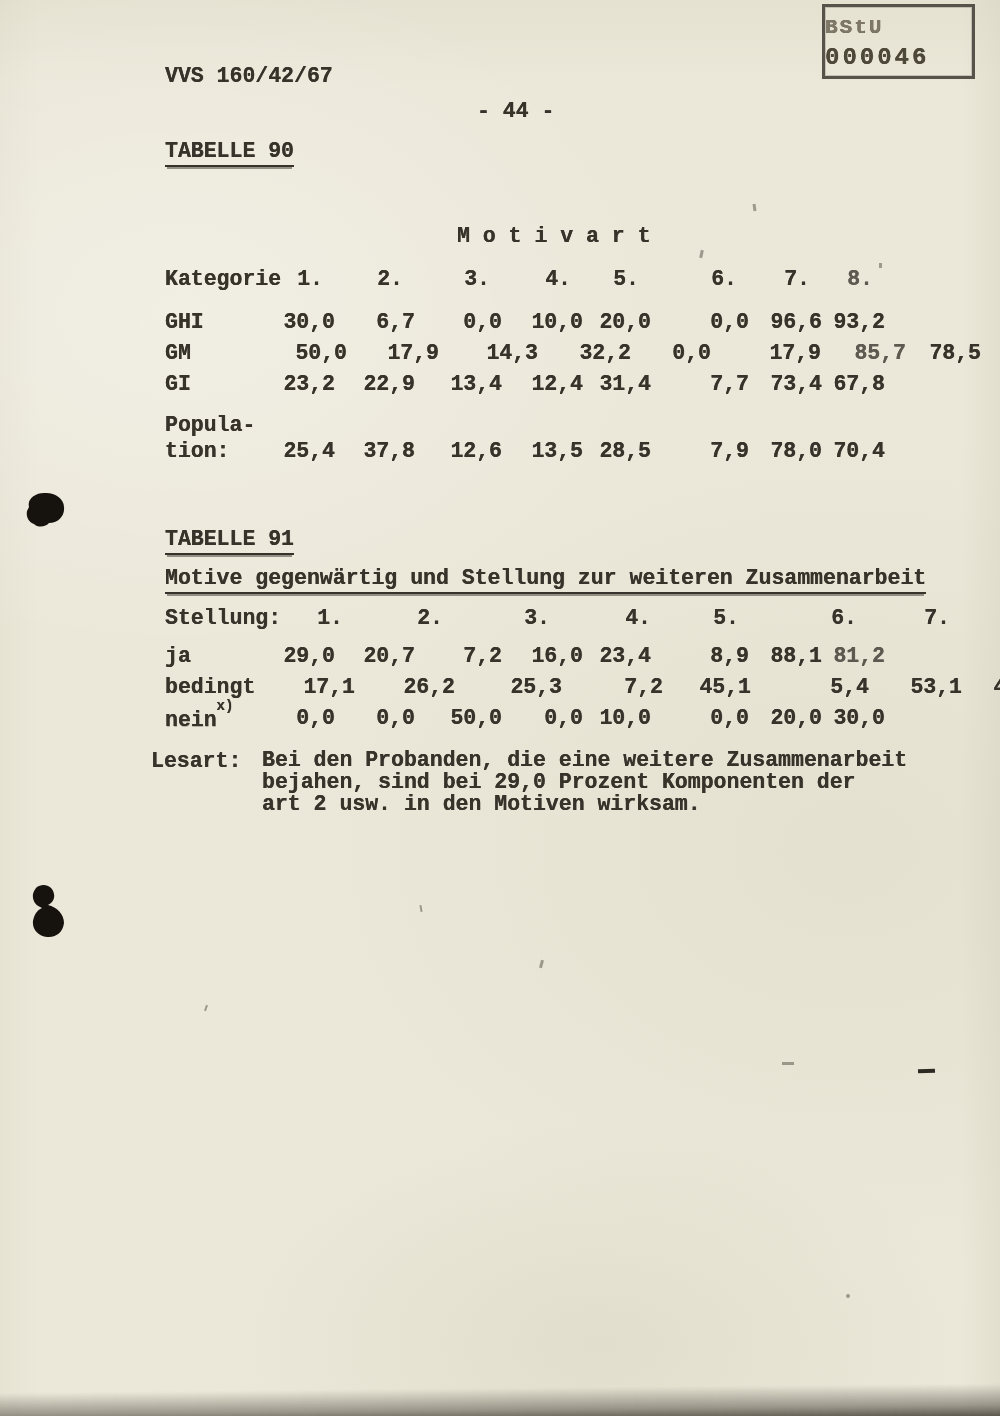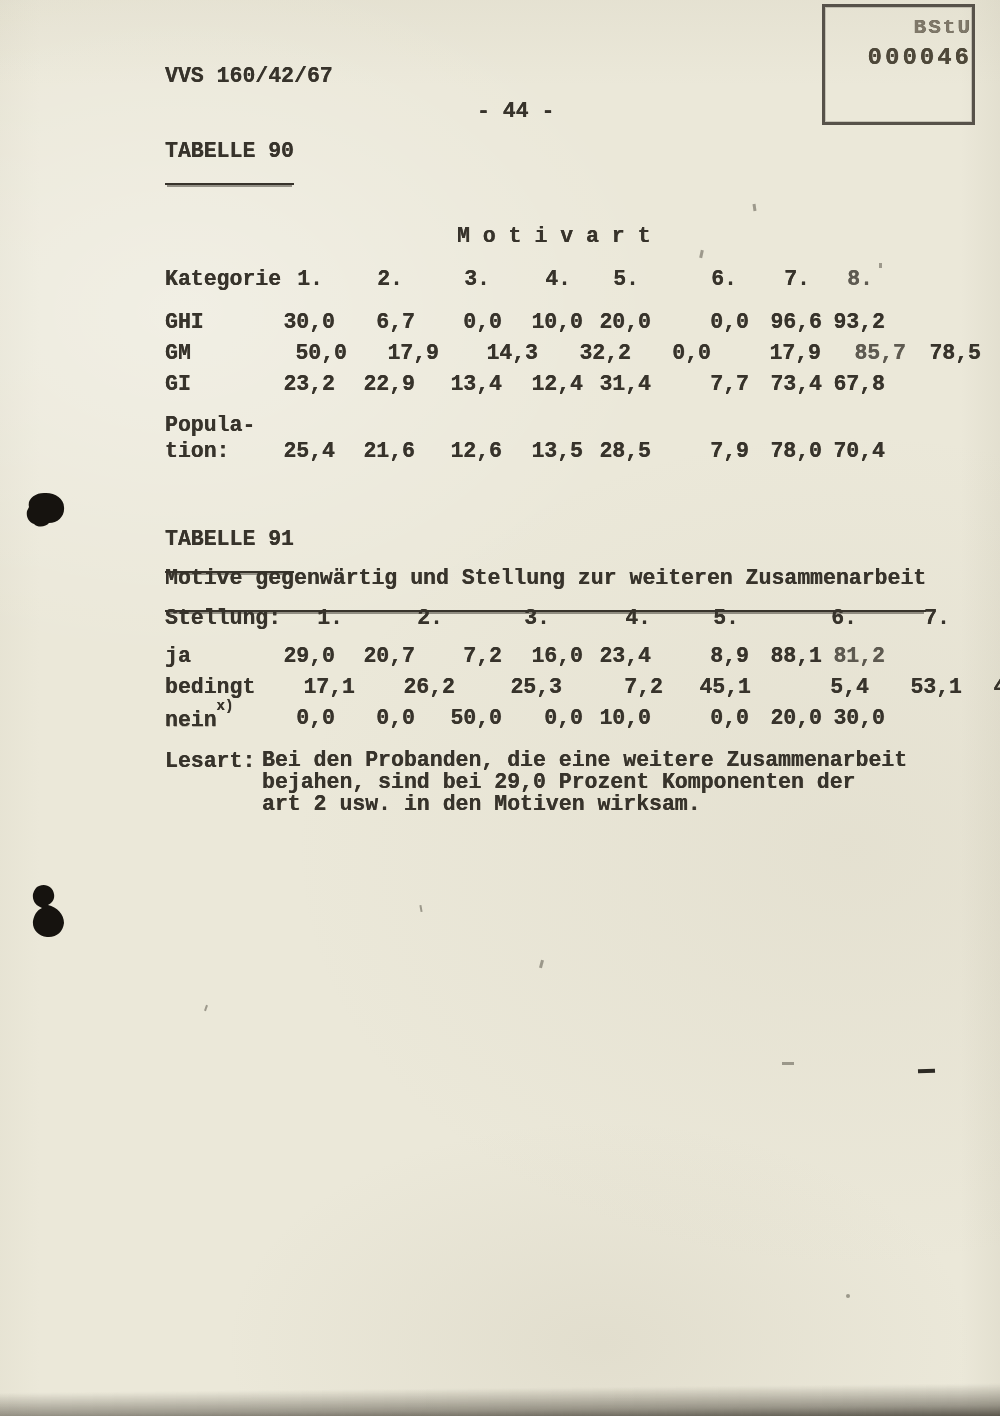--- a/index.html
+++ b/index.html
@@ -22,32 +22,32 @@
     font-size: 21.5px;
     color: #37332b;
   }
   .ink {
     text-shadow: 0 0 0.6px rgba(55,51,43,0.9), 0.4px 0.4px 0 rgba(55,51,43,0.30);
     white-space: nowrap;
   }
   .abs { position: absolute; }
   .underlined {
     display: inline-block;
-    padding-bottom: 20px;
+    padding-bottom: 2px;
     border-bottom: 2px solid #37332b;
     box-shadow: 0 4px 0 -2px rgba(55,51,43,0.50);
   }
   
   .stamp {
     position: absolute;
     left: 822px; top: 4px;
-    width: 153px; height: 121px;
+    width: 153px; height: 75px;
     border: 3px solid #57524a;
     box-shadow: inset 0 0 0 1px rgba(87,82,74,0.25);
-    text-align: right;
+    text-align: left;
   }
   .stamp-agency {
     margin-top: 9px;
     font-size: 21px;
     letter-spacing: 2px;
     color: #7f7869;
   }
   .stamp-serial {
     margin-top: 5px;
     font-size: 24px;
@@ -156,21 +156,21 @@
       <span class="c num n7">73,4</span>
       <span class="c num n8">67,8</span>
     </div>
 
     <div class="trow">
       <span class="c lblc">Popula-</span>
     </div>
     <div class="trow">
       <span class="c lblc">tion:</span>
       <span class="c num n1">25,4</span>
-      <span class="c num n2">21,6</span>
+      <span class="c num n2">37,8</span>
       <span class="c num n3">12,6</span>
       <span class="c num n4">13,5</span>
       <span class="c num n5">28,5</span>
       <span class="c num n6">7,9</span>
       <span class="c num n7">78,0</span>
       <span class="c num n8">70,4</span>
     </div>
   </div>
 
   <div class="abs ink" style="left:165px; top:527px;">
@@ -225,21 +225,21 @@
       <span class="c num n2">0,0</span>
       <span class="c num n3">50,0</span>
       <span class="c num n4">0,0</span>
       <span class="c num n5">10,0</span>
       <span class="c num n6">0,0</span>
       <span class="c num n7">20,0</span>
       <span class="c num n8">30,0</span>
     </div>
   </div>
 
-  <div class="abs ink" style="left:165px; top:749px;">Lesart:</div>
+  <div class="abs ink" style="left:151px; top:749px;">Lesart:</div>
   <div class="abs ink lesart-lines" style="left:262px; top:749px;">
     <div>Bei den Probanden, die eine weitere Zusammenarbeit</div>
     <div>bejahen, sind bei 29,0 Prozent Komponenten der</div>
     <div>art 2 usw. in den Motiven wirksam.</div>
   </div>
 
   <div class="blot" style="left:20px; top:490px;">
     <svg width="46" height="38" viewBox="0 0 46 38">
       <path d="M9,17 C7,9 15,3 24,3 C34,2 44,8 44,17 C45,26 38,33 29,33 C26,37 18,38 14,34 C8,32 6,26 7,21 Z" fill="#16130f"></path>
     </svg>

